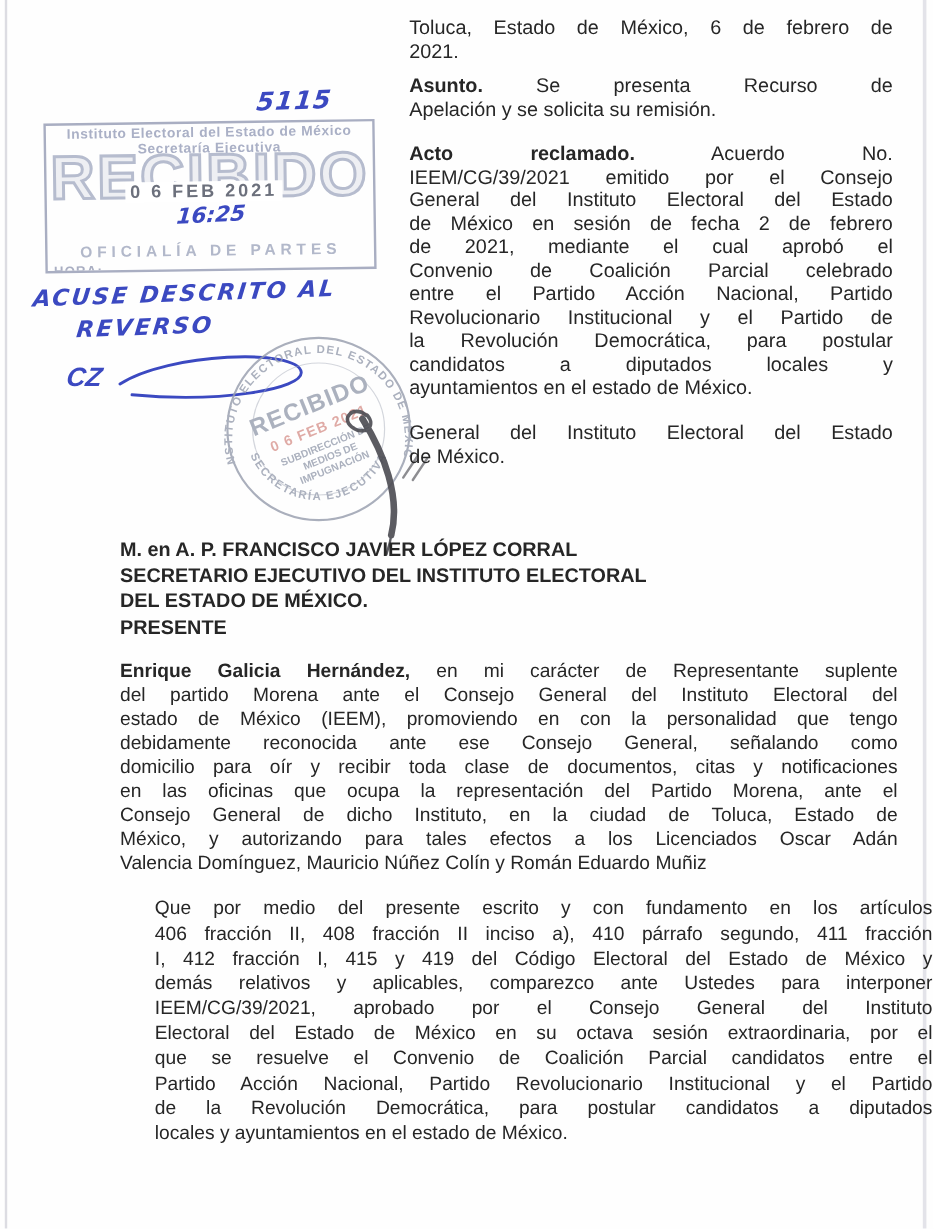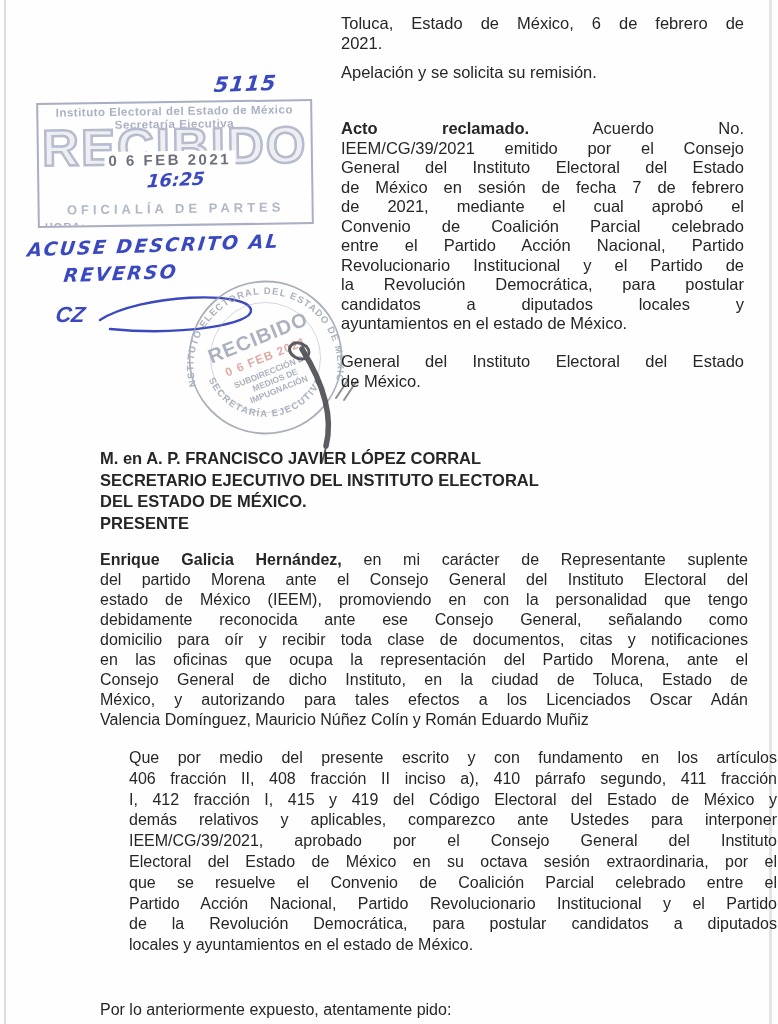--- a/index.html
+++ b/index.html
@@ -114,28 +114,29 @@
     <path d="M 53,118 C 52,126 50,130 49,134" fill="none" stroke="#4b4b52" stroke-width="2" stroke-linecap="round"></path>
     <path d="M 63,70 l 12,-18 M 71,72 l 12,-18" fill="none" stroke="#4b4b52" stroke-width="2" stroke-linecap="round" opacity=".7"></path>
   </svg>
 
   <div class="block rightcol para" style="top:14px;">
       <div class="line">Toluca, Estado de México, 6 de febrero de</div>
       <div class="line">2021.</div>
     </div>
 
   <div class="block rightcol para" style="top:63px;">
+      <div class="line"><b>Asunto.</b> Se presenta Recurso de</div>
       <div class="line">Apelación y se solicita su remisión.</div>
     </div>
 
   <div class="block rightcol para" style="top:119px;">
       <div class="line"><b>Acto reclamado.</b> Acuerdo No.</div>
       <div class="line">IEEM/CG/39/2021 emitido por el Consejo</div>
       <div class="line">General del Instituto Electoral del Estado</div>
-      <div class="line">de México en sesión de fecha 7 de febrero</div>
+      <div class="line">de México en sesión de fecha 2 de febrero</div>
       <div class="line">de 2021, mediante el cual aprobó el</div>
       <div class="line">Convenio de Coalición Parcial celebrado</div>
       <div class="line">entre el Partido Acción Nacional, Partido</div>
       <div class="line">Revolucionario Institucional y el Partido de</div>
       <div class="line">la Revolución Democrática, para postular</div>
       <div class="line">candidatos a diputados locales y</div>
       <div class="line">ayuntamientos en el estado de México.</div>
     </div>
 
   <div class="block rightcol para" style="top:352px;">
@@ -162,21 +163,20 @@
       <div class="line">Valencia Domínguez, Mauricio Núñez Colín y Román Eduardo Muñiz</div>
     </div>
 
   <div class="block bodycol para" style="top:748px;line-height:20.8px;margin-left:29px;">
       <div class="line">Que por medio del presente escrito y con fundamento en los artículos</div>
       <div class="line">406 fracción II, 408 fracción II inciso a), 410 párrafo segundo, 411 fracción</div>
       <div class="line">I, 412 fracción I, 415 y 419 del Código Electoral del Estado de México y</div>
       <div class="line">demás relativos y aplicables, comparezco ante Ustedes para interponer</div>
       <div class="line">IEEM/CG/39/2021, aprobado por el Consejo General del Instituto</div>
       <div class="line">Electoral del Estado de México en su octava sesión extraordinaria, por el</div>
-      <div class="line">que se resuelve el Convenio de Coalición Parcial celebrado entre el</div>
+      <div class="line">que se resuelve el Convenio de Coalición Parcial candidatos entre el</div>
       <div class="line">Partido Acción Nacional, Partido Revolucionario Institucional y el Partido</div>
       <div class="line">de la Revolución Democrática, para postular candidatos a diputados</div>
       <div class="line">locales y ayuntamientos en el estado de México.</div>
     </div>
 
-  <div class="block bodycol" style="top:1000px;">Por lo anteriormente expuesto, atentamente pido:</div>
 
 </div>
 
 </body></html>

